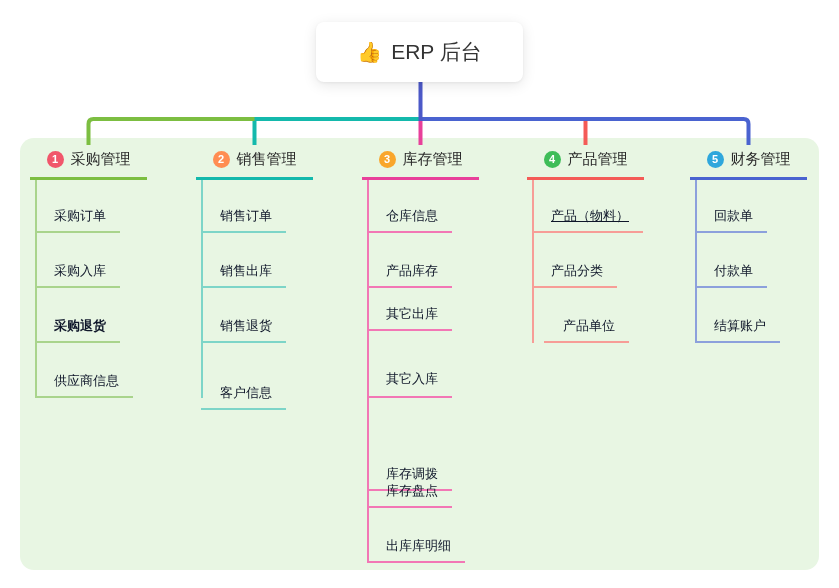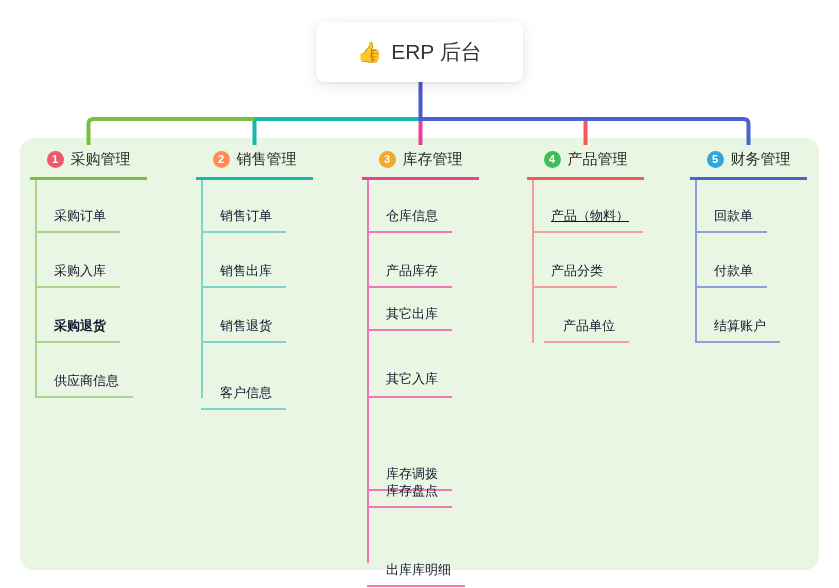--- a/index.html
+++ b/index.html
@@ -110,21 +110,21 @@
         </div>
         <div class="child" style="left: 367px; top: 368px; border-bottom: 2px solid rgb(242, 119, 181); align-items: center;">
           <span>其它入库</span>
         </div>
         <div class="child" style="left: 367px; top: 423px; border-bottom: 2px solid rgb(242, 119, 181); margin-top: 38px;">
           <span>库存调拨</span>
         </div>
         <div class="child" style="left: 367px; top: 478px; border-bottom: 2px solid rgb(242, 119, 181);">
           <span>库存盘点</span>
         </div>
-        <div class="child" style="left: 367px; top: 533px; border-bottom: 2px solid rgb(242, 119, 181); margin-top: 24px;">
+        <div class="child" style="left: 367px; top: 533px; border-bottom: 2px solid rgb(242, 119, 181);">
           <span>出库库明细</span>
         </div>
       </div>
       <div>
         <div class="branch-header" style="left: 527px; width: 117px; border-bottom: 3px solid rgb(244, 91, 87);">
           <span class="badge" style="background: rgb(62, 189, 88);">4</span>
           <span>产品管理</span>
         </div>
         <div class="vline" style="left: 532px; top: 180px; height: 163px; background: rgb(247, 157, 151);"></div>
         <div class="child" style="left: 532px; top: 203px; border-bottom: 2px solid rgb(247, 157, 151); text-decoration: underline;">

